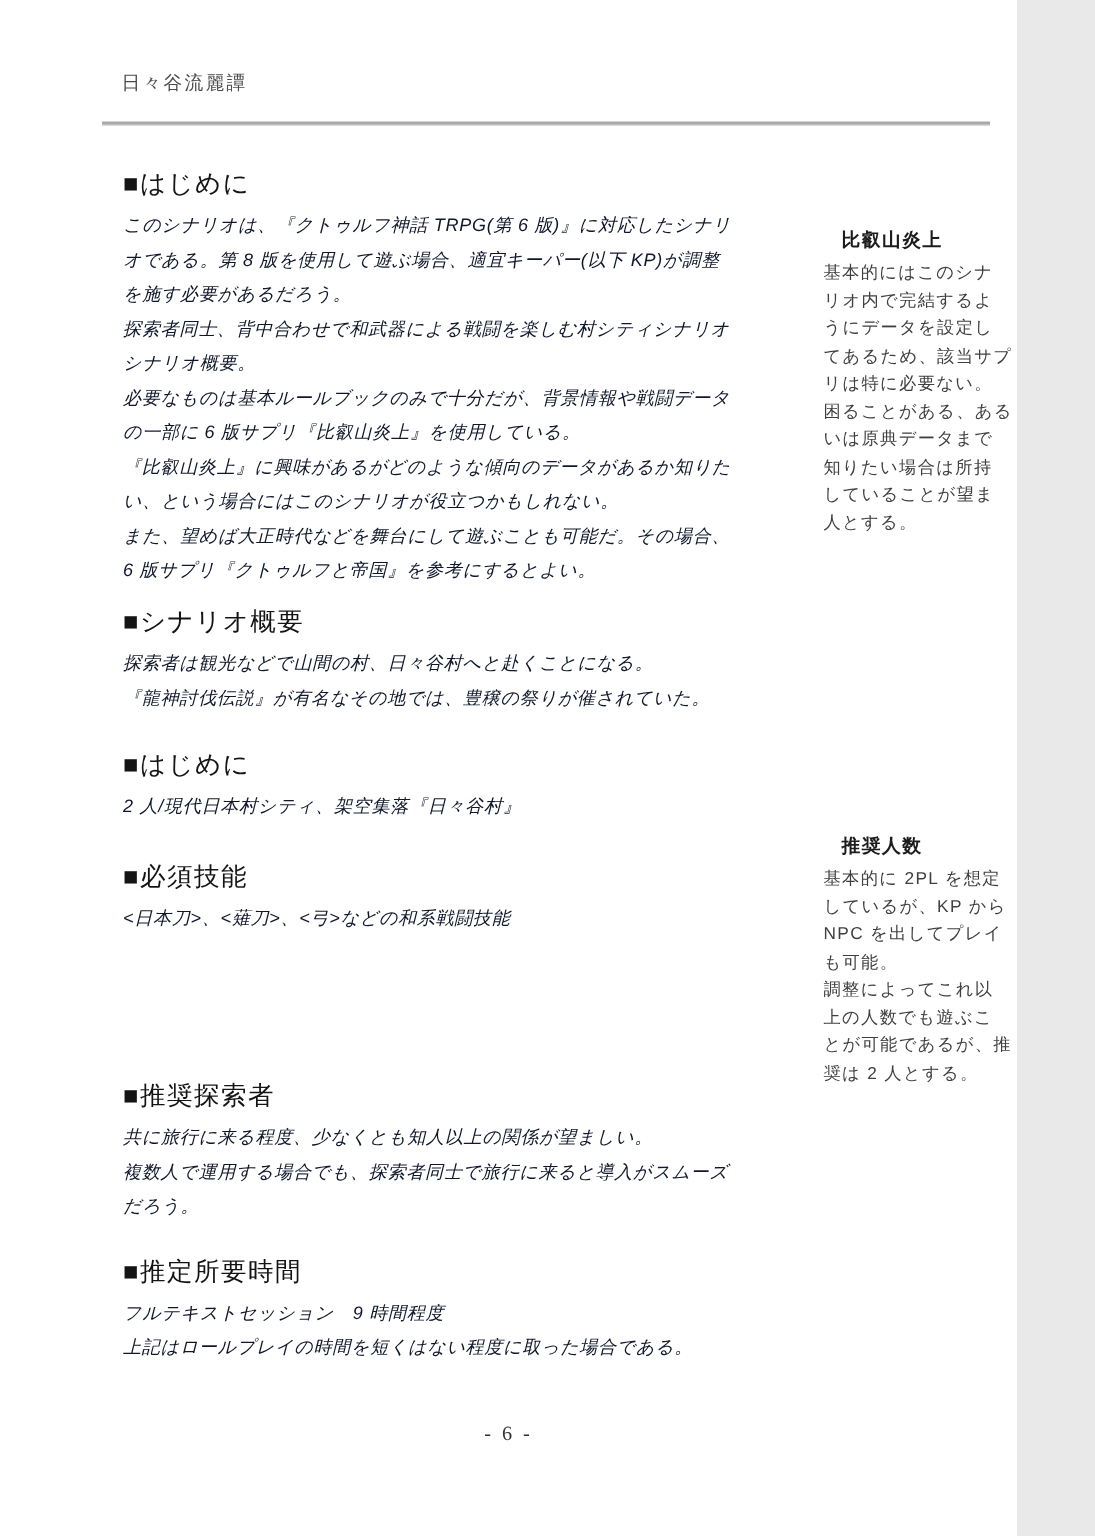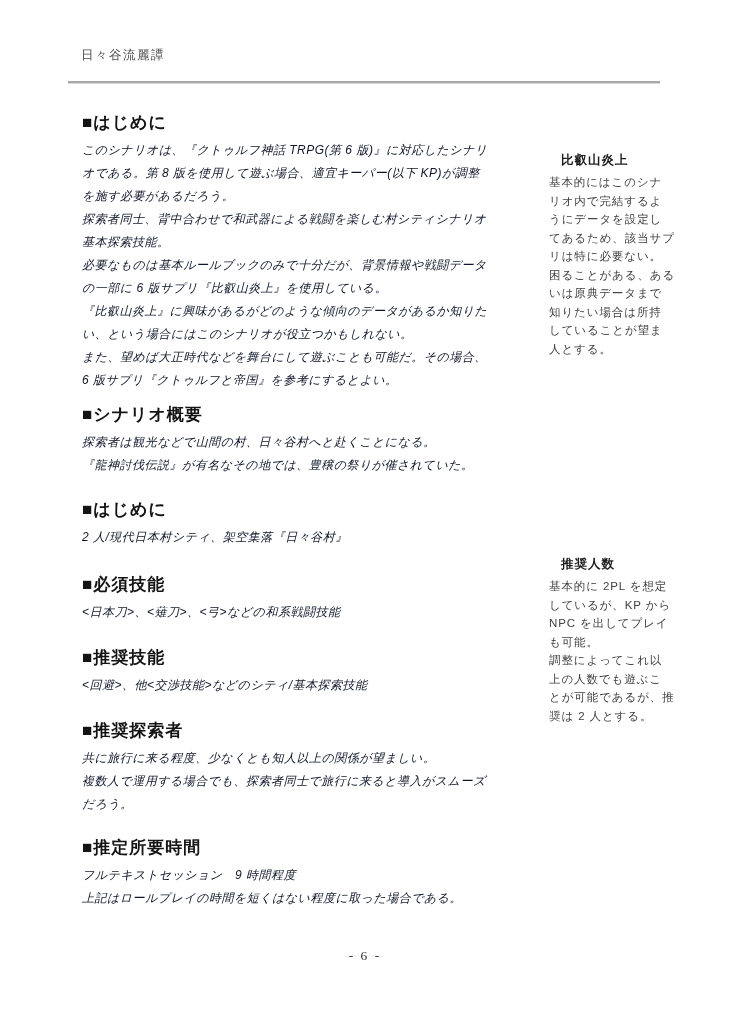--- a/index.html
+++ b/index.html
@@ -1,18 +1,18 @@
 <!DOCTYPE html>
 <html lang="ja"><head>
 <meta charset="utf-8">
 <style>
   html, body { margin: 0; padding: 0; background: #e9e9e9; }
   .page {
     position: relative;
-    width: 730px;
+    width: 678px;
     height: 1024px;
     background: #ffffff;
     overflow: hidden;
     font-family: "Liberation Sans", "DejaVu Sans", sans-serif;
   }
   .header-title {
     position: absolute;
     left: 81px;
     top: 47px;
     font-family: "Liberation Serif", "DejaVu Serif", serif;
@@ -32,21 +32,21 @@
   }
   .section {
     position: absolute;
     left: 82px;
     width: 456px;
   }
   .section h2 {
     margin: 0 0 6px 0;
     font-size: 17px;
     line-height: 20px;
-    font-weight: 700;
+    font-weight: 400;
     color: #141414;
     letter-spacing: 1px;
     white-space: nowrap;
   }
   .section .line {
     font-size: 12px;
     line-height: 23px;
     color: #0f172a;
     letter-spacing: 0.5px;
     white-space: nowrap;
@@ -92,21 +92,21 @@
 
   <div class="header-title">日々谷流麗譚</div>
   <div class="header-rule"></div>
 
   <section class="section" style="top:113px">
     <h2>■はじめに</h2>
     <div class="line">このシナリオは、『クトゥルフ神話 TRPG(第 6 版)』に対応したシナリ</div>
     <div class="line">オである。第 8 版を使用して遊ぶ場合、適宜キーパー(以下 KP)が調整</div>
     <div class="line">を施す必要があるだろう。</div>
     <div class="line">探索者同士、背中合わせで和武器による戦闘を楽しむ村シティシナリオ</div>
-    <div class="line">基本探索技能。</div>
+    <div class="line">シナリオ概要。</div>
     <div class="line">必要なものは基本ルールブックのみで十分だが、背景情報や戦闘データ</div>
     <div class="line">の一部に 6 版サプリ『比叡山炎上』を使用している。</div>
     <div class="line">『比叡山炎上』に興味があるがどのような傾向のデータがあるか知りた</div>
     <div class="line">い、という場合にはこのシナリオが役立つかもしれない。</div>
     <div class="line">また、望めば大正時代などを舞台にして遊ぶことも可能だ。その場合、</div>
     <div class="line">6 版サプリ『クトゥルフと帝国』を参考にするとよい。</div>
   </section>
 
   <section class="section" style="top:405px">
     <h2>■シナリオ概要</h2>
@@ -117,24 +117,20 @@
   <section class="section" style="top:500px">
     <h2>■はじめに</h2>
     <div class="line">2 人/現代日本村シティ、架空集落『日々谷村』</div>
   </section>
 
   <section class="section" style="top:575px">
     <h2>■必須技能</h2>
     <div class="line">&lt;日本刀&gt;、&lt;薙刀&gt;、&lt;弓&gt;などの和系戦闘技能</div>
   </section>
 
-  <section class="section" style="top:648px">
-    <h2>■推奨技能</h2>
-    <div class="line">&lt;回避&gt;、他&lt;交渉技能&gt;などのシティ/基本探索技能</div>
-  </section>
 
   <section class="section" style="top:721px">
     <h2>■推奨探索者</h2>
     <div class="line">共に旅行に来る程度、少なくとも知人以上の関係が望ましい。</div>
     <div class="line">複数人で運用する場合でも、探索者同士で旅行に来ると導入がスムーズ</div>
     <div class="line">だろう。</div>
   </section>
 
   <section class="section" style="top:838px">
     <h2>■推定所要時間</h2>

